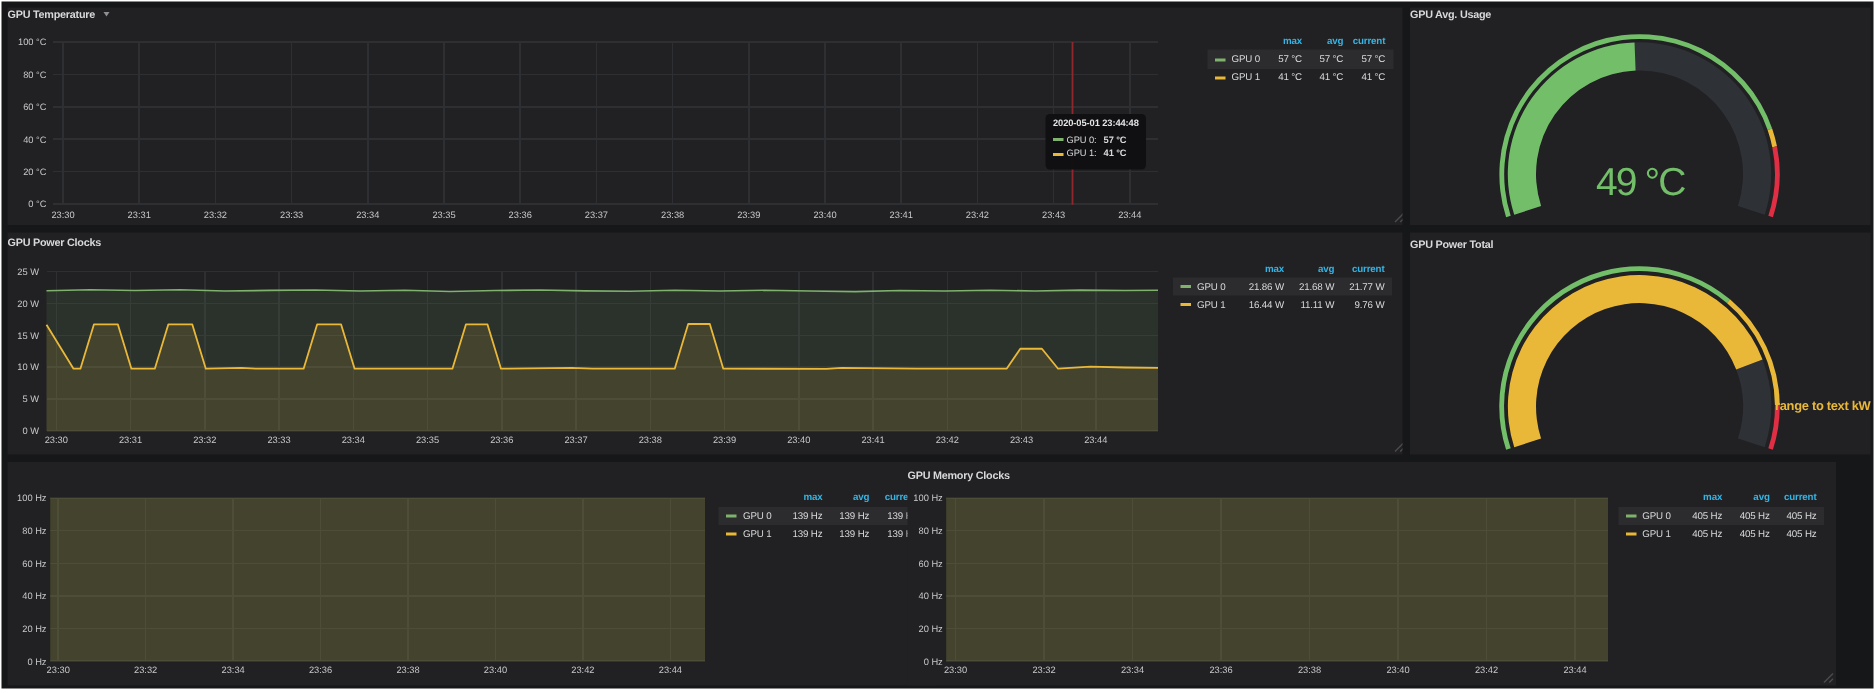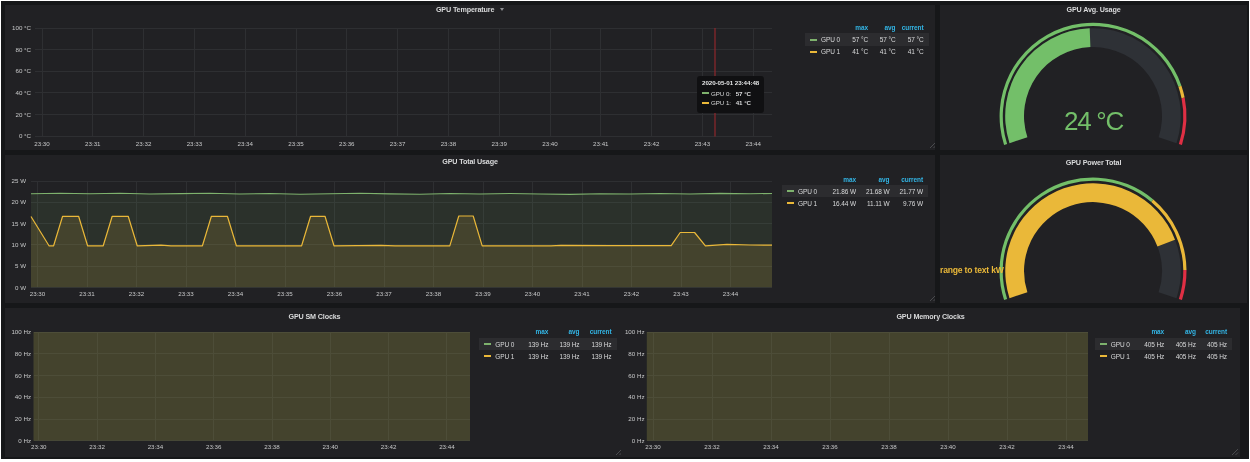--- a/index.html
+++ b/index.html
@@ -1,38 +1,38 @@
 <!DOCTYPE html>
 <html><head>
 <meta charset="utf-8">
 <style>
 * { margin:0; padding:0; box-sizing:border-box; }
 html,body { width:1250px; height:462px; background:#fff; overflow:hidden; }
 #page { position:absolute; left:1px; top:1px; width:1248px; height:458px; background:#161719; }
 .panel { position:absolute; background:#212124; }
-.ptitle { position:absolute; width:100%; text-align:center; color:#d8d9da;
+.ptitle { position:absolute; width:100%; text-align:left; color:#d8d9da;
   font:600 7.2px "Liberation Sans", sans-serif; letter-spacing:-0.15px; }
 svg { position:absolute; left:0; top:0; }
 .legend { position:absolute; font:6.5px "Liberation Sans", sans-serif; color:#d8d9da; letter-spacing:-0.1px; }
 .lrow { display:flex; align-items:center; height:12.2px; }
 .lrow.hl { background:rgba(255,255,255,0.05); padding:0 5px; margin:0 -5px; }
 .dash { display:inline-block; width:7px; height:2px; margin-right:4px; flex:none; }
 .lname { width:26px; flex:none; }
 .lv { flex:none; text-align:right; }
 .lh { color:#33b5e5; font-weight:700; }
 #tooltip { position:absolute; left:696px; top:74.5px; width:67px; height:37px;
   background:rgba(15,16,18,0.97); border-radius:3px; padding:3.5px 5px 0 5px;
   font:6.2px "Liberation Sans", sans-serif; color:#d8d9da; z-index:5; white-space:nowrap; letter-spacing:-0.05px; }
 #tooltip .tdate { font-weight:700; color:#e3e4e5; margin-bottom:2.5px; }
 #tooltip .trow { display:flex; align-items:center; height:9.5px; }
 #tooltip .dash { margin-right:2px; }
 #tooltip .trow b { margin-left:auto; margin-right:8px; }
 .gtxt1 { position:absolute; width:100%; text-align:center; color:#73bf69;
   font:500 26px "Liberation Sans", sans-serif; letter-spacing:-1.3px; }
-.gtxt2 { position:absolute; width:100%; text-align:left; color:#eab839;
+.gtxt2 { position:absolute; width:100%; text-align:right; color:#eab839;
   font:700 8.6px "Liberation Sans", sans-serif; letter-spacing:-0.2px; }
 </style>
 </head>
 <body>
 <div id="page">
 
 <div class="panel" id="p1" style="left:4px; top:4px; width:930px; height:145px;">
   <div class="ptitle" style="top:-0.5px;">GPU Temperature <span style="display:inline-block;vertical-align:0.5px;margin-left:4px;width:0;height:0;border-left:2.2px solid transparent;border-right:2.2px solid transparent;border-top:3px solid #8e9094;"></span></div>
   <svg width="930" height="145" id="svg1">
 <g shape-rendering="crispEdges">
@@ -117,25 +117,25 @@
 
 <div class="panel" id="g1" style="left:939px; top:4px; width:307px; height:145px;">
   <div class="ptitle" style="top:0px;">GPU Avg. Usage</div>
   <svg width="307" height="145">
     <path d="M69.50 138.13 A87.80 87.80 0 1 1 236.50 138.13 L218.62 132.32 A69.00 69.00 0 1 0 87.38 132.32 Z" fill="#2e3136"></path>
     <path d="M69.50 138.13 A87.80 87.80 0 0 1 149.69 23.26 L150.40 42.05 A69.00 69.00 0 0 0 87.38 132.32 Z" fill="#73bf69"></path>
     <path d="M64.08 139.89 A93.50 93.50 0 0 1 241.44 80.66 L238.41 81.70 A90.30 90.30 0 0 0 67.12 138.90 Z" fill="#73bf69"></path>
     <path d="M241.44 80.66 A93.50 93.50 0 0 1 244.66 92.56 L241.53 93.19 A90.30 90.30 0 0 0 238.41 81.70 Z" fill="#eab839"></path>
     <path d="M244.66 92.56 A93.50 93.50 0 0 1 241.92 139.89 L238.88 138.90 A90.30 90.30 0 0 0 241.53 93.19 Z" fill="#e02f44"></path>
   </svg>
-  <div class="gtxt1" style="top:101px;">24 °C</div>
+  <div class="gtxt1" style="top:101px;">49 °C</div>
 </div>
 
 <div class="panel" id="p2" style="left:4px; top:154px; width:930px; height:148px;">
-  <div class="ptitle" style="top:2px;">GPU Total Usage</div>
+  <div class="ptitle" style="top:2px;">GPU Power Clocks</div>
   <svg width="930" height="148" id="svg2">
 <g shape-rendering="crispEdges">
 <line x1="26" y1="26" x2="767" y2="26" stroke="#2e2f32" stroke-width="1"></line>
 <line x1="26" y1="47.26" x2="767" y2="47.26" stroke="#2e2f32" stroke-width="1"></line>
 <line x1="26" y1="68.52" x2="767" y2="68.52" stroke="#2e2f32" stroke-width="1"></line>
 <line x1="26" y1="89.78" x2="767" y2="89.78" stroke="#2e2f32" stroke-width="1"></line>
 <line x1="26" y1="111.04" x2="767" y2="111.04" stroke="#2e2f32" stroke-width="1"></line>
 <line x1="26" y1="132.3" x2="767" y2="132.3" stroke="#2e2f32" stroke-width="1"></line>
 <line x1="32.5" y1="26" x2="32.5" y2="132.3" stroke="#2e2f32" stroke-width="1"></line>
 <line x1="82" y1="26" x2="82" y2="132.3" stroke="#2e2f32" stroke-width="1"></line>
@@ -214,21 +214,20 @@
     <path d="M235.03 84.71 A87.80 87.80 0 0 1 236.50 143.13 L218.62 137.32 A69.00 69.00 0 0 0 217.47 91.41 Z" fill="#2e3136"></path>
     <path d="M69.50 143.13 A87.80 87.80 0 0 1 235.03 84.71 L217.47 91.41 A69.00 69.00 0 0 0 87.38 137.32 Z" fill="#eab839"></path>
     <path d="M64.08 144.89 A93.50 93.50 0 0 1 213.32 44.56 L211.26 47.00 A90.30 90.30 0 0 0 67.12 143.90 Z" fill="#73bf69"></path>
     <path d="M213.32 44.56 A93.50 93.50 0 0 1 246.50 115.06 L243.30 115.09 A90.30 90.30 0 0 0 211.26 47.00 Z" fill="#eab839"></path>
     <path d="M246.50 115.06 A93.50 93.50 0 0 1 241.92 144.89 L238.88 143.90 A90.30 90.30 0 0 0 243.30 115.09 Z" fill="#e02f44"></path>
   </svg>
   <div class="gtxt2" style="top:110px;">range to text kW</div>
 </div>
 
 <div class="panel" id="p5" style="left:4px; top:307px; width:619px; height:149px;">
-  <div class="ptitle" style="top:4px;">GPU SM Clocks</div>
   <svg width="619" height="149" id="svg5">
 <g shape-rendering="crispEdges">
 <line x1="28.5" y1="24" x2="465" y2="24" stroke="#2e2f32" stroke-width="1"></line>
 <line x1="28.5" y1="45.76" x2="465" y2="45.76" stroke="#2e2f32" stroke-width="1"></line>
 <line x1="28.5" y1="67.52" x2="465" y2="67.52" stroke="#2e2f32" stroke-width="1"></line>
 <line x1="28.5" y1="89.28" x2="465" y2="89.28" stroke="#2e2f32" stroke-width="1"></line>
 <line x1="28.5" y1="111.04" x2="465" y2="111.04" stroke="#2e2f32" stroke-width="1"></line>
 <line x1="28.5" y1="132.8" x2="465" y2="132.8" stroke="#2e2f32" stroke-width="1"></line>
 <line x1="33.8" y1="24" x2="33.8" y2="132.8" stroke="#2e2f32" stroke-width="1"></line>
 <line x1="92.1" y1="24" x2="92.1" y2="132.8" stroke="#2e2f32" stroke-width="1"></line>
@@ -278,21 +277,21 @@
     <div class="lrow">
           <span class="dash" style="background:#eab839;"></span>
           <span class="lname">GPU 1</span>
           <span class="lv" style="width:27px;">139 Hz</span>
           <span class="lv" style="width:31.2px;">139 Hz</span>
           <span class="lv" style="width:32px;">139 Hz</span>
         </div>
   </div>
 </div>
 
-<div class="panel" id="p6" style="left:620px; top:307px; width:619px; height:149px;text-decoration:underline;">
+<div class="panel" id="p6" style="left:604px; top:307px; width:619px; height:149px;text-decoration:underline;">
   <div class="ptitle" style="top:4px;">GPU Memory Clocks</div>
   <svg width="619" height="149" id="svg6">
 <g shape-rendering="crispEdges">
 <line x1="25.8" y1="24" x2="467" y2="24" stroke="#2e2f32" stroke-width="1"></line>
 <line x1="25.8" y1="45.76" x2="467" y2="45.76" stroke="#2e2f32" stroke-width="1"></line>
 <line x1="25.8" y1="67.52" x2="467" y2="67.52" stroke="#2e2f32" stroke-width="1"></line>
 <line x1="25.8" y1="89.28" x2="467" y2="89.28" stroke="#2e2f32" stroke-width="1"></line>
 <line x1="25.8" y1="111.04" x2="467" y2="111.04" stroke="#2e2f32" stroke-width="1"></line>
 <line x1="25.8" y1="132.8" x2="467" y2="132.8" stroke="#2e2f32" stroke-width="1"></line>
 <line x1="32" y1="24" x2="32" y2="132.8" stroke="#2e2f32" stroke-width="1"></line>

